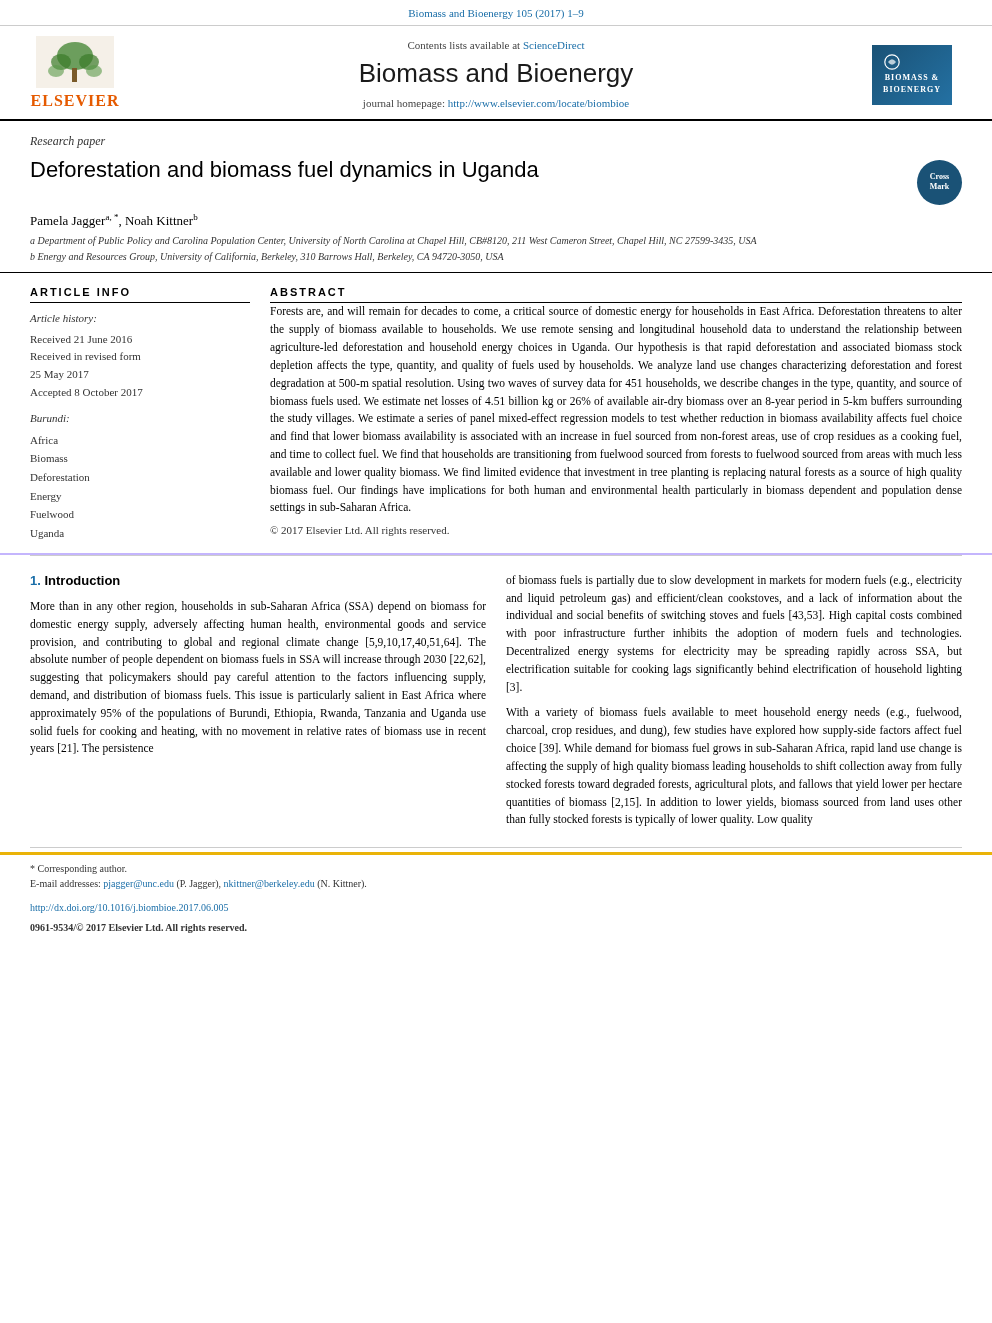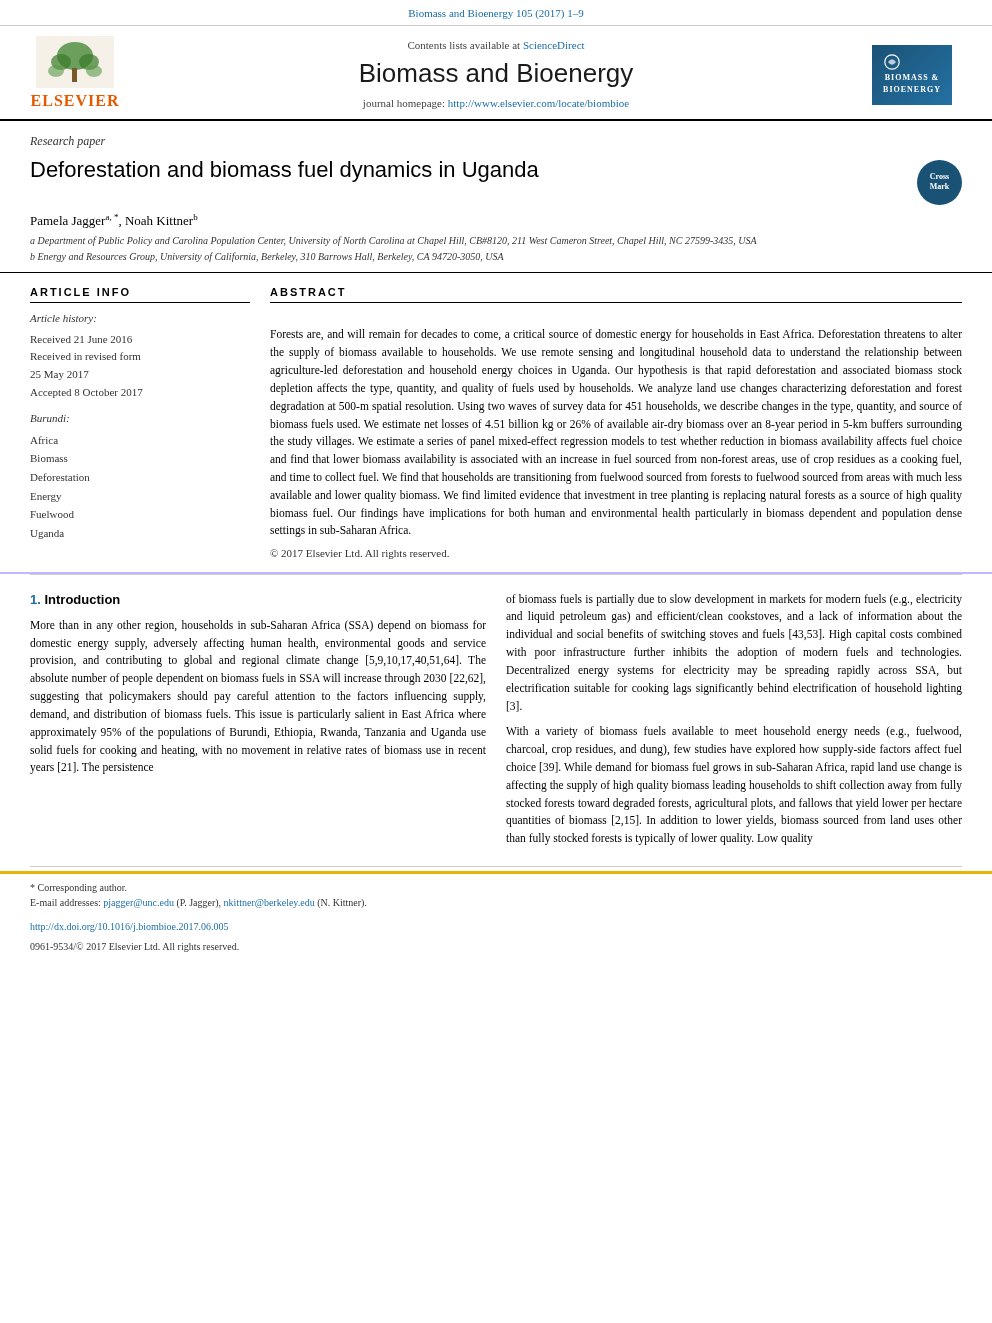--- a/index.html
+++ b/index.html
@@ -194,21 +194,21 @@
     .abstract-section {
       flex: 1;
     }
     .abstract-section .section-heading {
       font-size: 11px;
       letter-spacing: 2px;
       font-family: Arial, sans-serif;
       text-transform: uppercase;
       font-weight: bold;
       color: #000;
-      margin-bottom: 23px;
+      margin-bottom: 0;
       border-bottom: 1px solid #000;
       padding-bottom: 2px;
     }
     .abstract-text {
       font-size: 11.5px;
       line-height: 1.55;
       color: #000;
       text-align: justify;
     }
     .abstract-copyright {
@@ -266,20 +266,21 @@
       padding: 4px 30px;
       font-size: 10px;
       color: #1a6ea8;
     }
     .doi-line a { color: #1a6ea8; text-decoration: none; }
 
     .copyright-line {
       padding: 2px 30px 8px 30px;
       font-size: 10px;
       color: #333;
+      font-weight: bold;
     }
 
     
     .divider {
       border: none;
       border-top: 1px solid #ccc;
       margin: 0 30px;
     }
 
     

